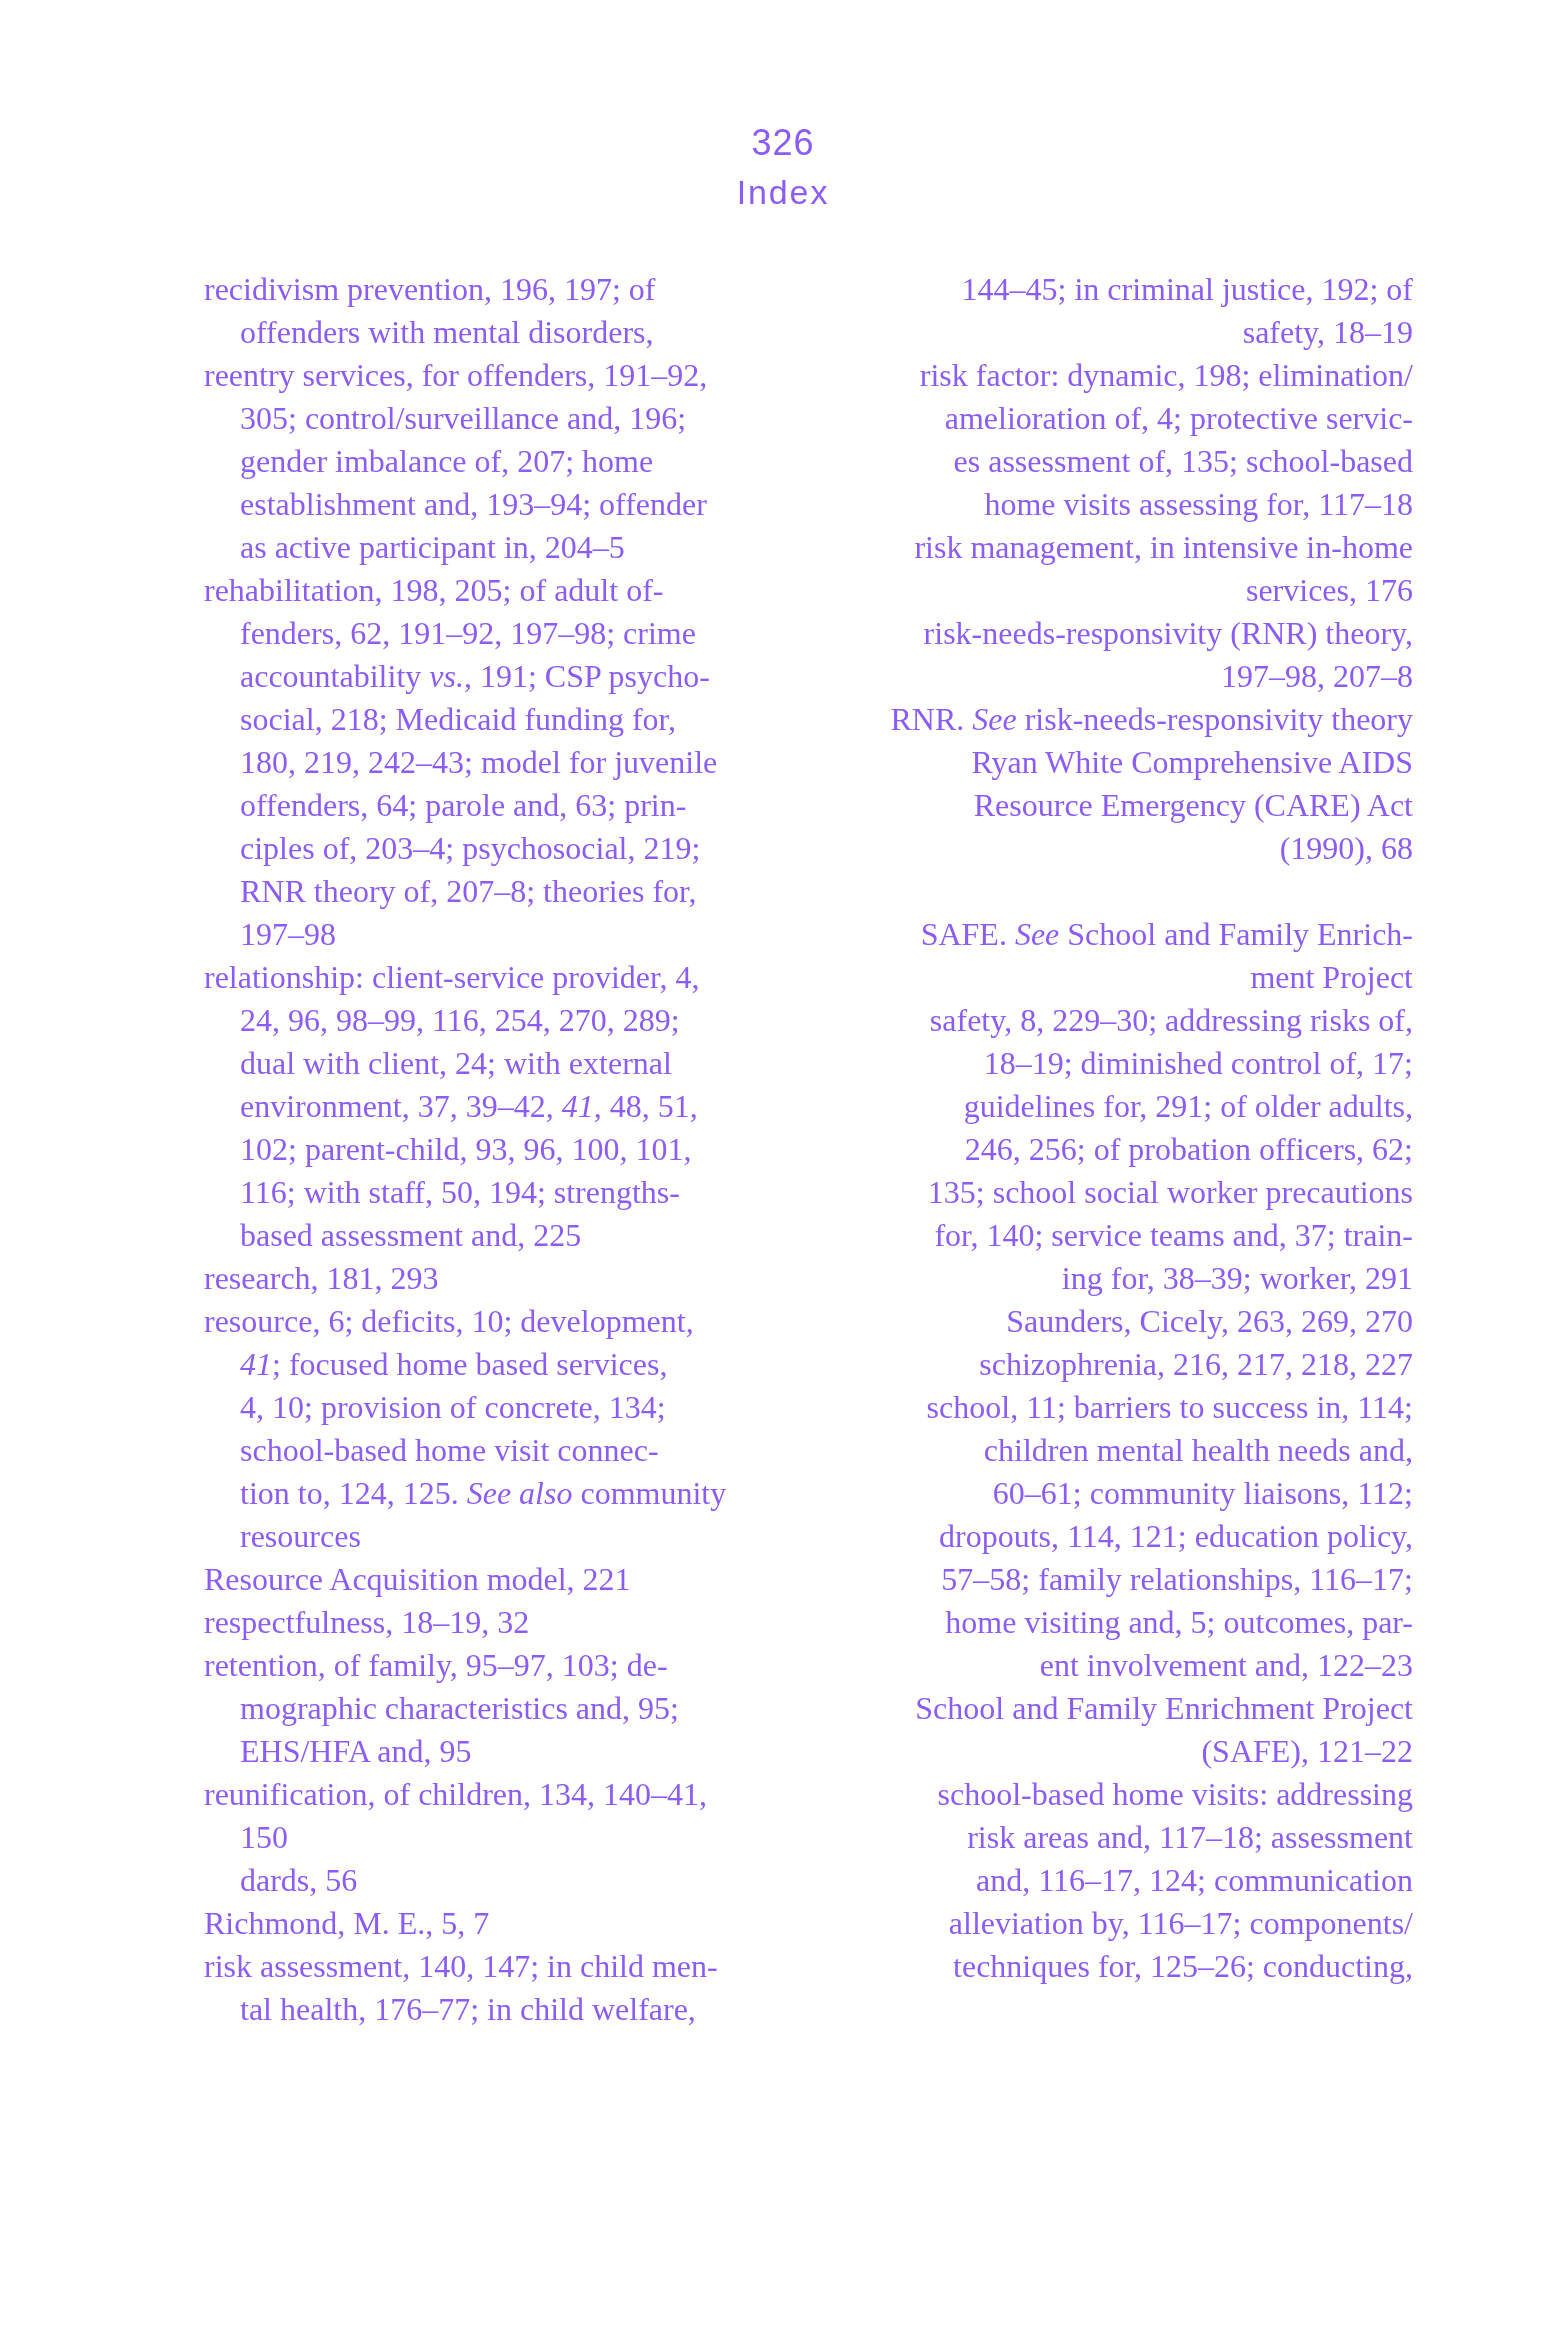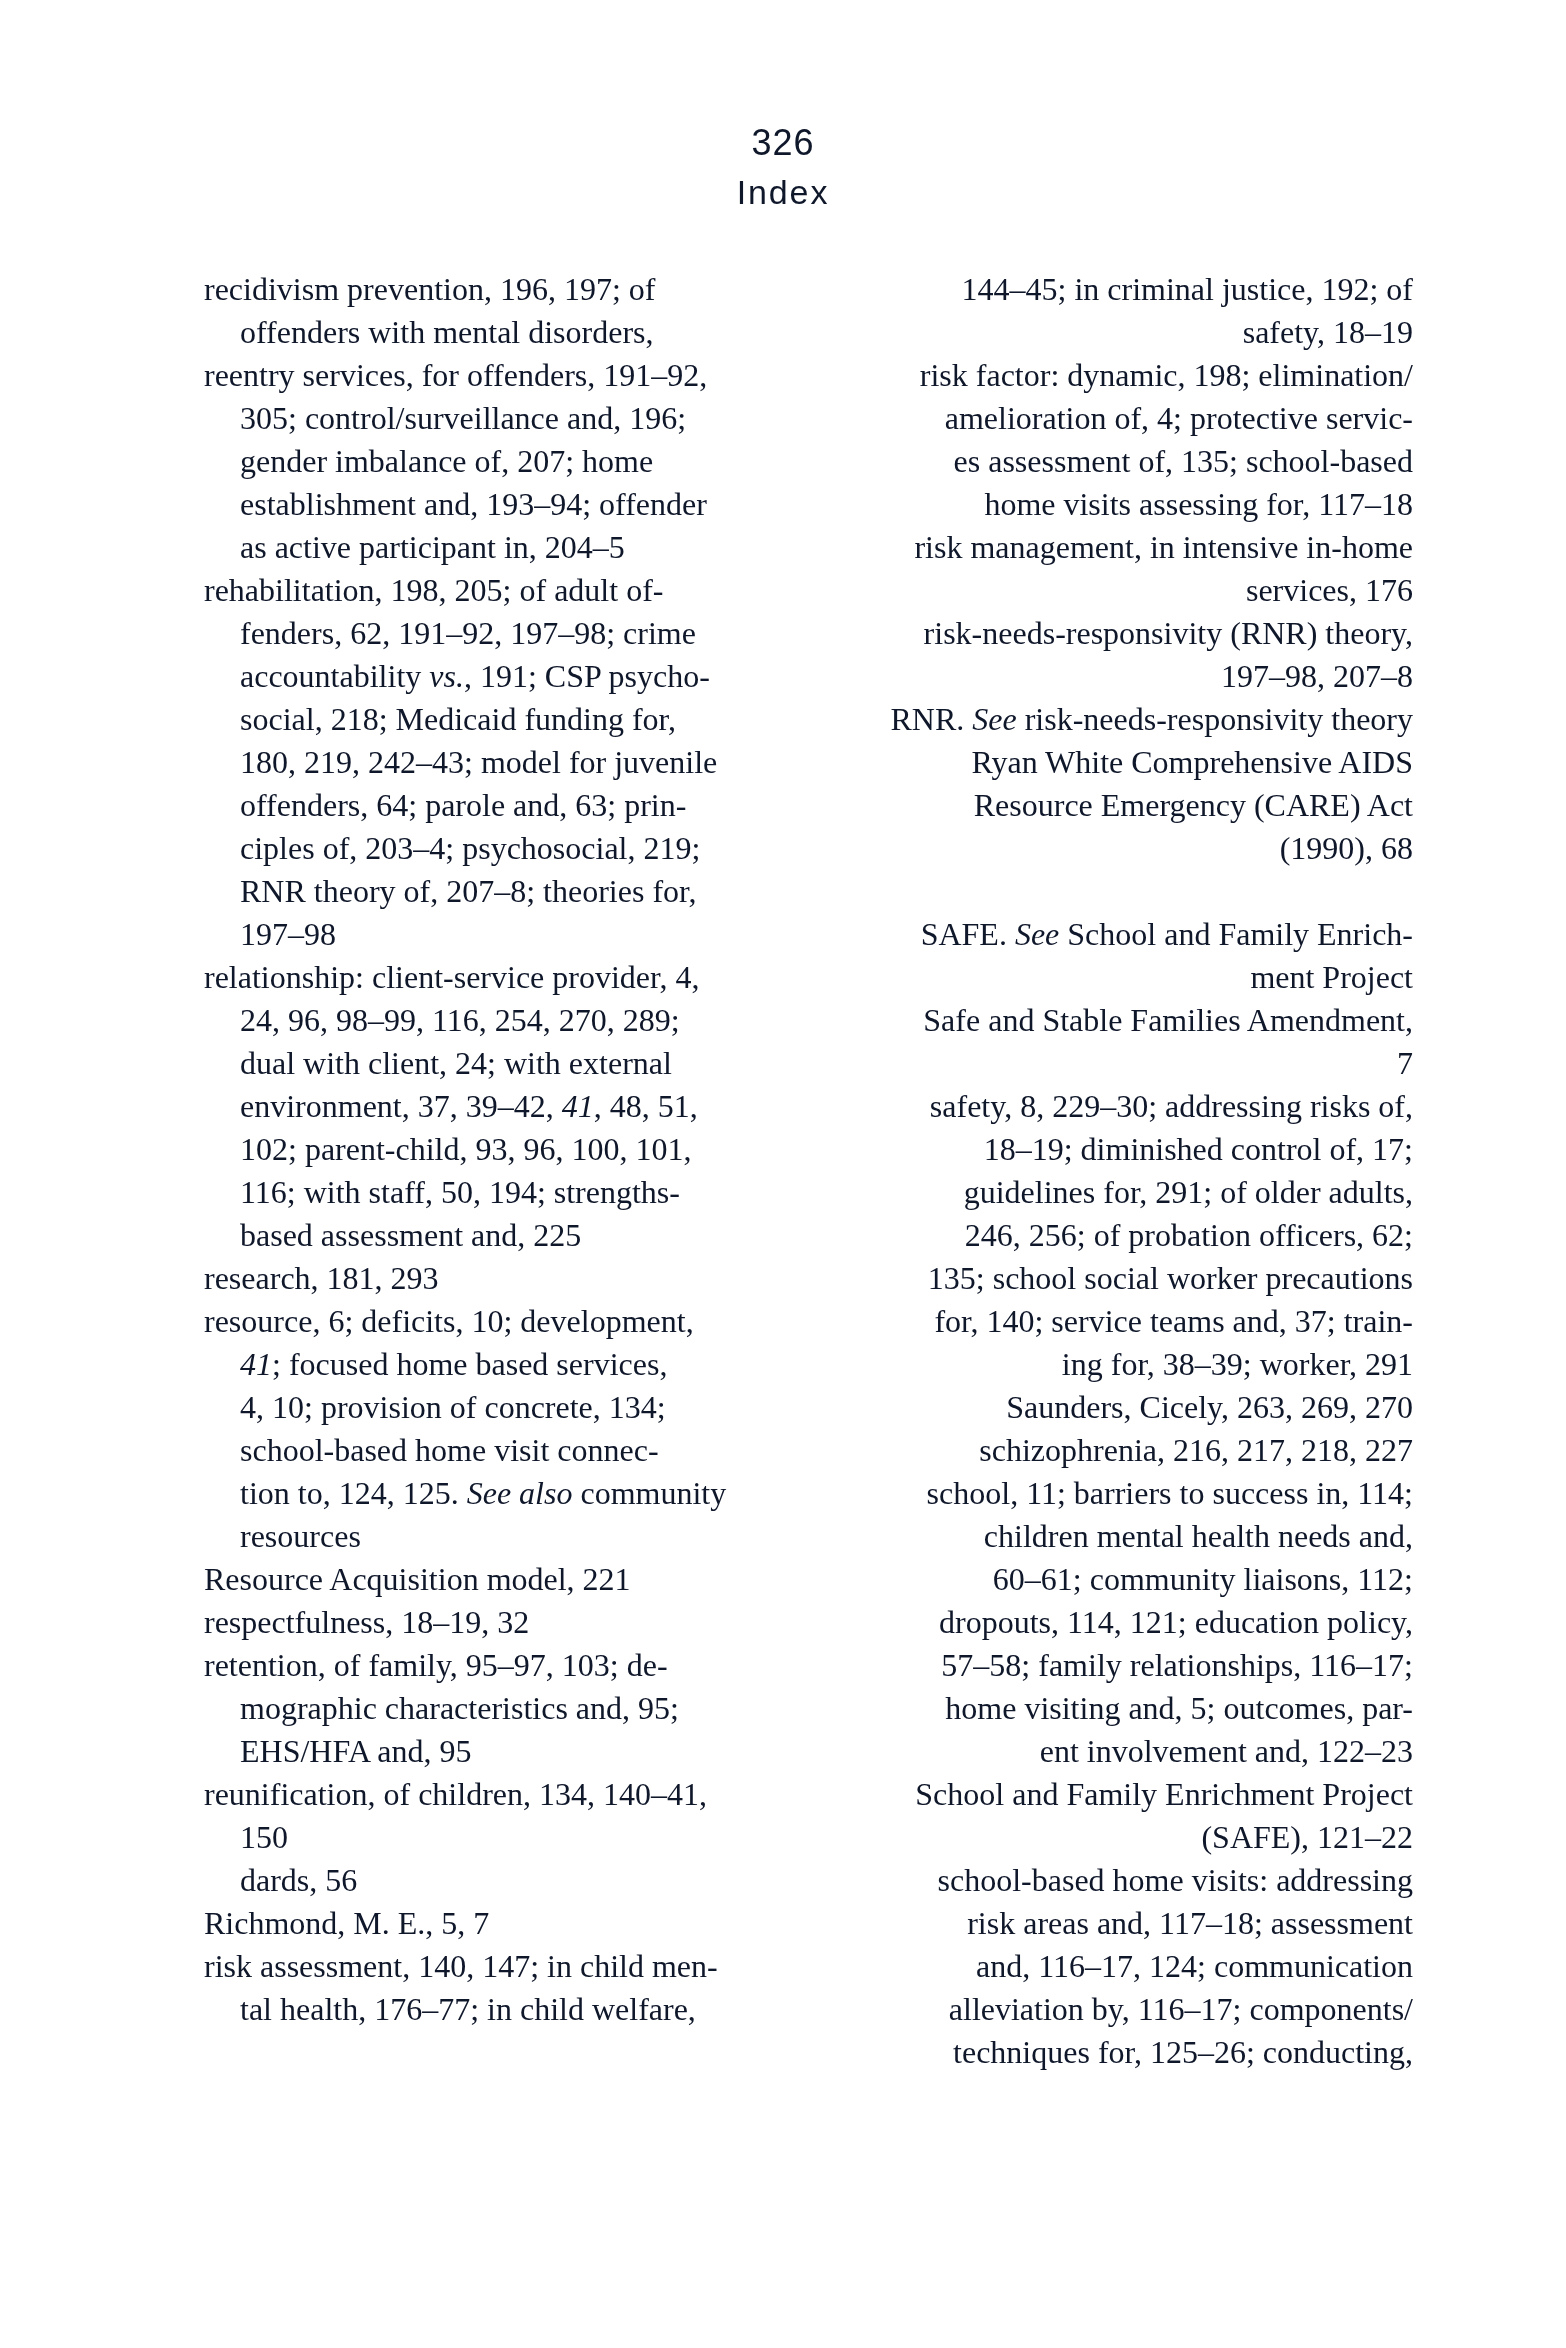--- a/index.html
+++ b/index.html
@@ -49,21 +49,21 @@
     font-size: 32px;
     white-space: nowrap;
   }
   .line.indent { padding-left: 36px; }
   .line.gap { height: 43px; }
   .it { font-style: italic; }
 </style>
 </head>
 <body>
 
-<div class="page" style="color: #0f172a; background: rgb(255, 255, 255);">
+<div class="page" style="color: #8b5cf6; background: rgb(255, 255, 255);">
   <div class="page-number">326</div>
   <div class="running-head">Index</div>
   <div class="col col-left" id="col-left">
       <div>
         <div class="line"><span>recidivism prevention, 196, 197; of</span></div>
         <div class="line indent"><span>offenders with mental disorders,</span></div>
       </div>
       <div>
         <div class="line"><span>reentry services, for offenders, 191–92,</span></div>
         <div class="line indent"><span>305; control/surveillance and, 196;</span></div>
@@ -154,24 +154,20 @@
         <div class="line"><span>Ryan White Comprehensive AIDS</span></div>
         <div class="line indent"><span>Resource Emergency (CARE) Act</span></div>
         <div class="line indent"><span>(1990), 68</span></div>
       </div>
       <div class="line gap"></div>
       <div>
         <div class="line"><span>SAFE. </span><span class="it">See</span><span> School and Family Enrich-</span></div>
         <div class="line indent"><span>ment Project</span></div>
       </div>
       <div>
-        <div class="line"><span>Safe and Stable Families Amendment,</span></div>
-        <div class="line indent"><span>7</span></div>
-      </div>
-      <div>
         <div class="line"><span>safety, 8, 229–30; addressing risks of,</span></div>
         <div class="line indent"><span>18–19; diminished control of, 17;</span></div>
         <div class="line indent"><span>guidelines for, 291; of older adults,</span></div>
         <div class="line indent"><span>246, 256; of probation officers, 62;</span></div>
         <div class="line indent"><span>135; school social worker precautions</span></div>
         <div class="line indent"><span>for, 140; service teams and, 37; train-</span></div>
         <div class="line indent"><span>ing for, 38–39; worker, 291</span></div>
       </div>
       <div>
         <div class="line"><span>Saunders, Cicely, 263, 269, 270</span></div>

